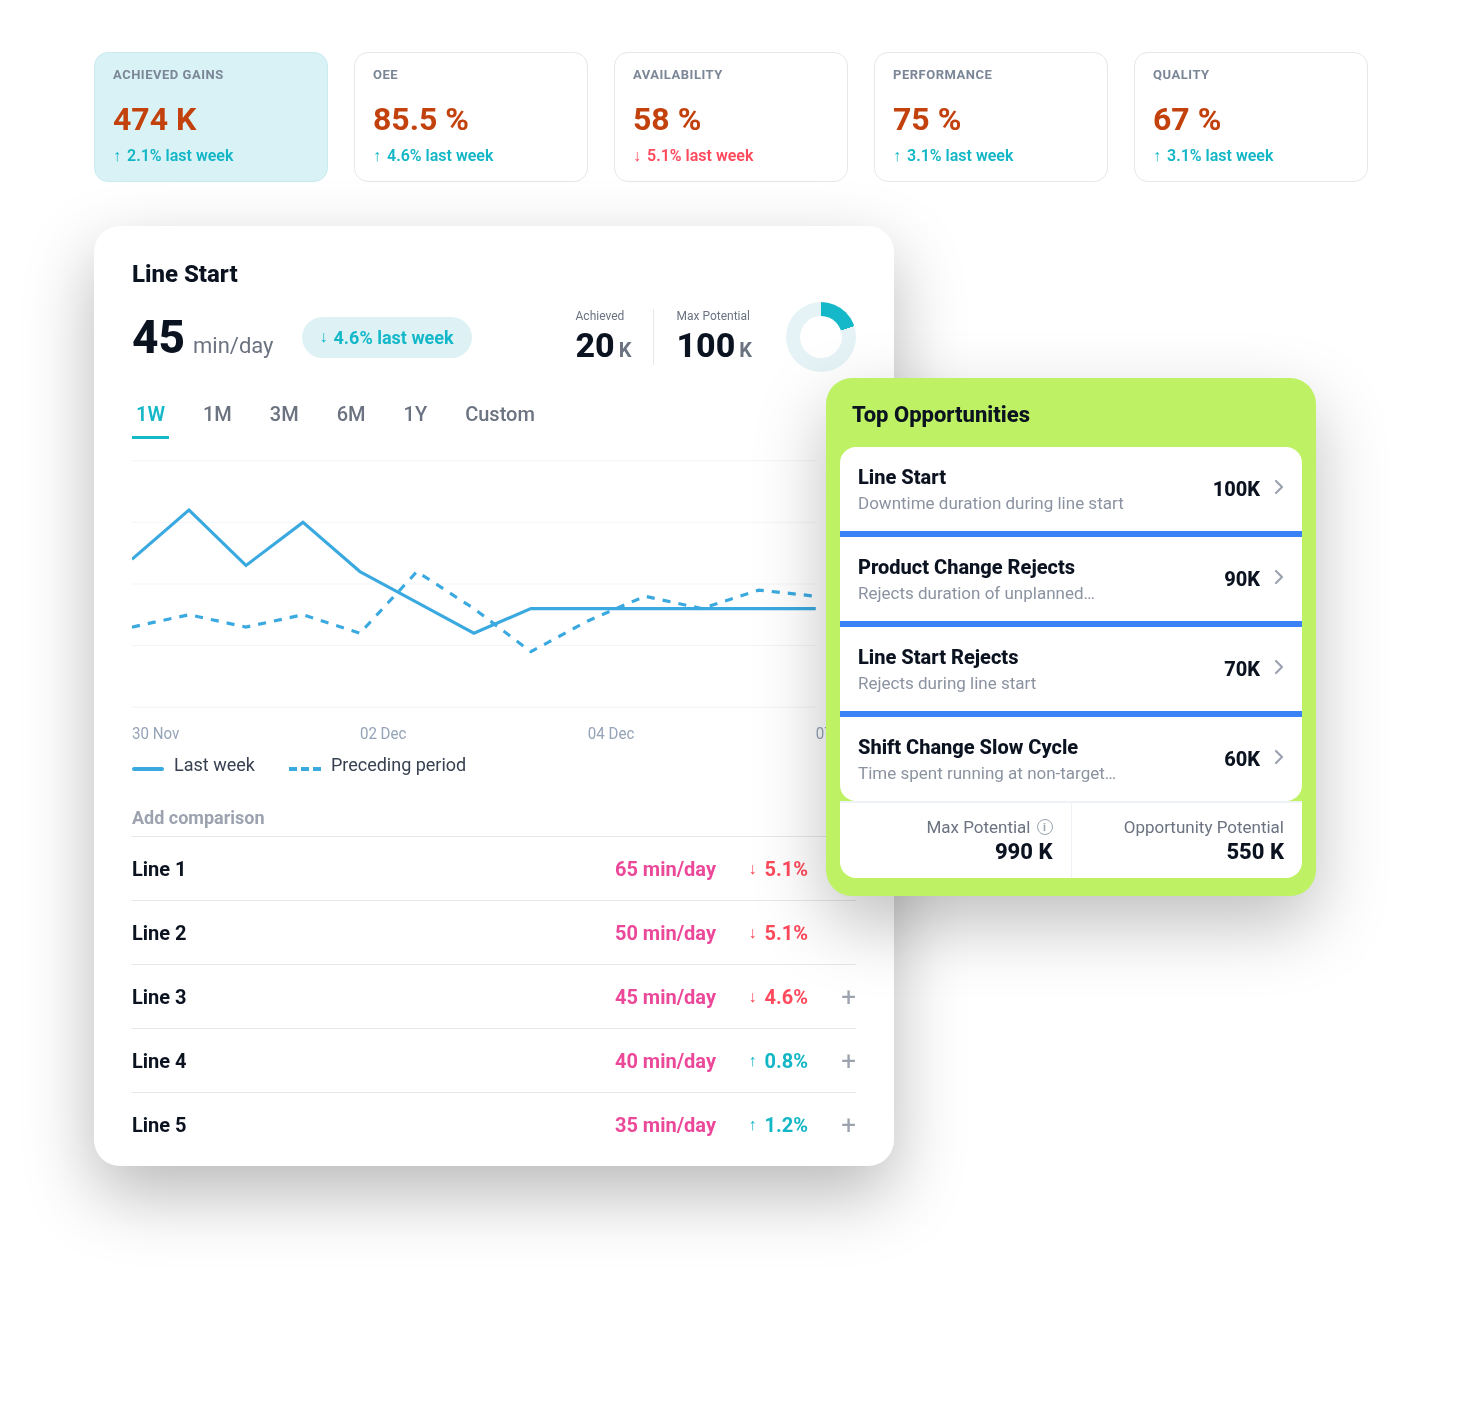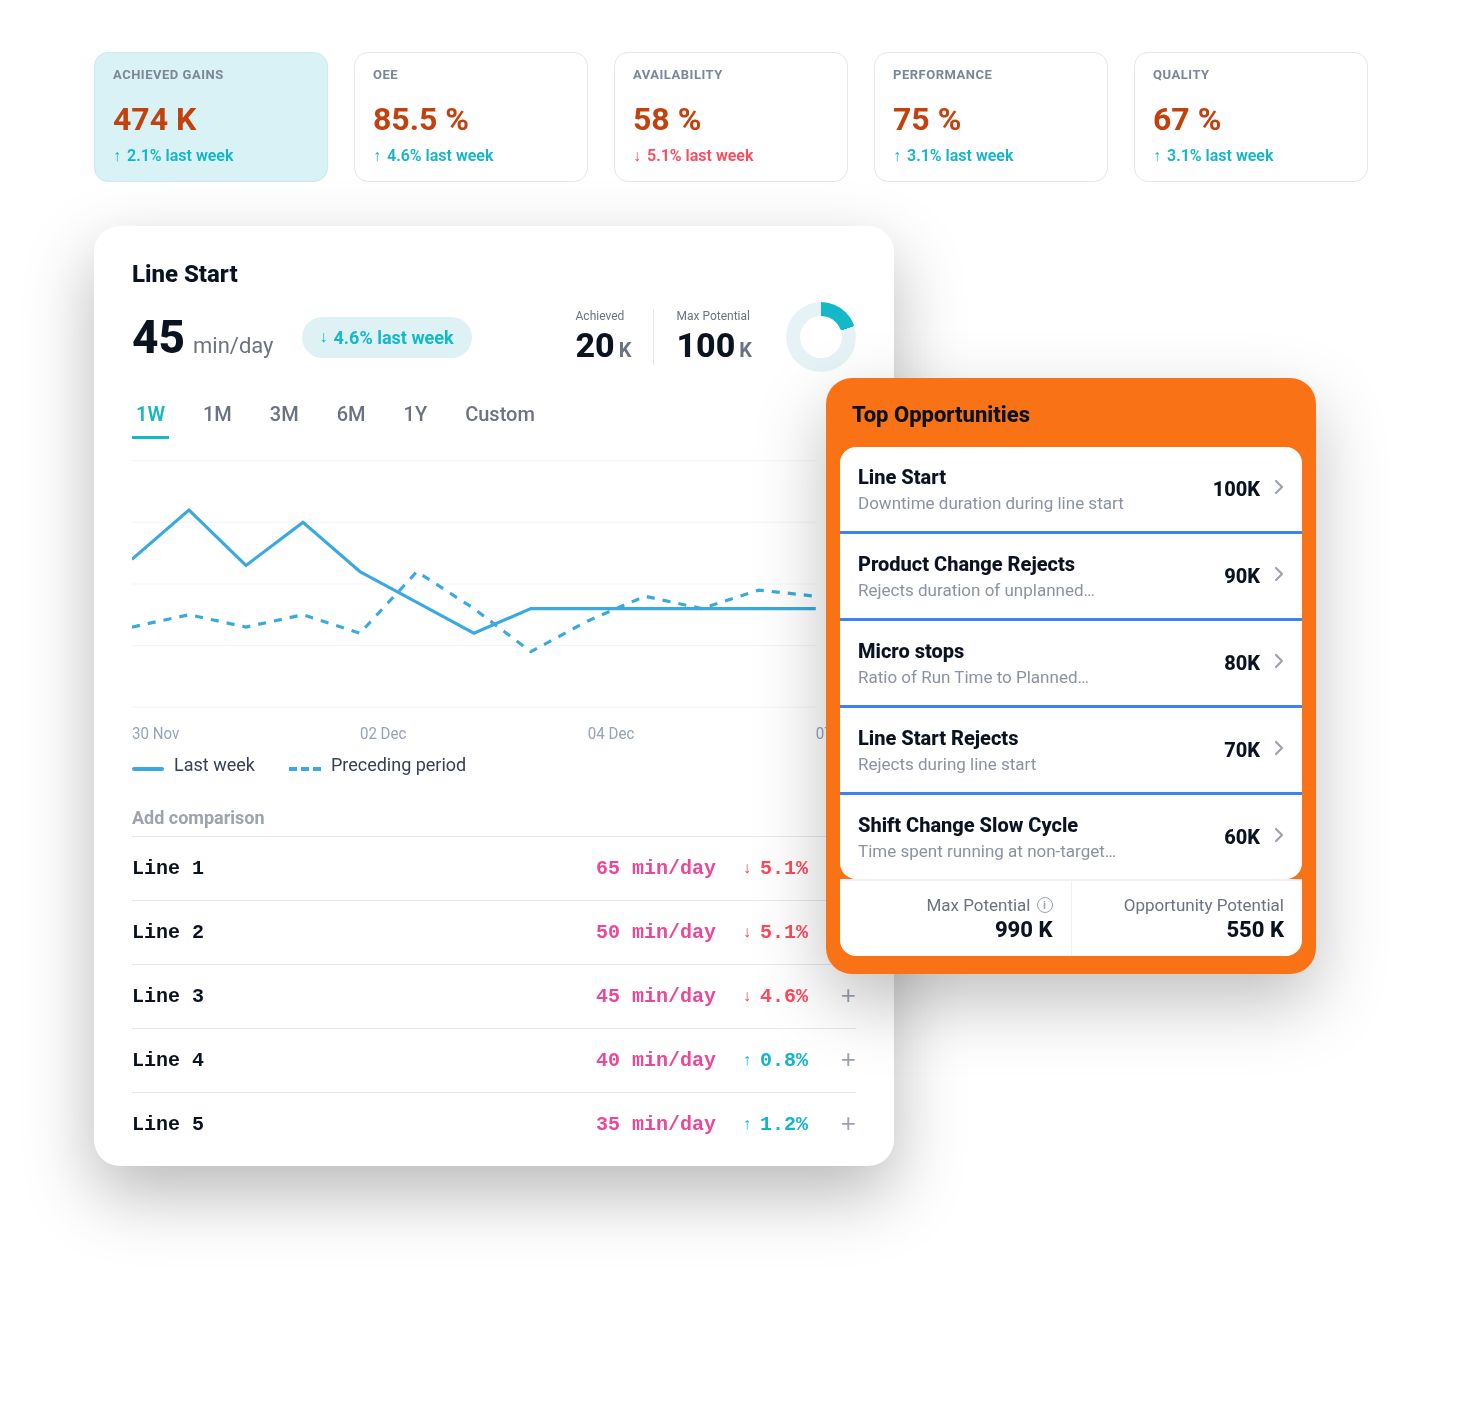--- a/index.html
+++ b/index.html
@@ -98,40 +98,40 @@
   .series-solid { fill:none; stroke:#3aa9e0; stroke-width:3; }
   .series-dash  { fill:none; stroke:#3aa9e0; stroke-width:3; stroke-dasharray:8 8; }
 
   .legend { display:flex; gap:34px; align-items:center; margin-top:4px; font-size:18px; color:#374151;}
   .swatch-solid{ width:32px;height:4px;background:#3aa9e0;border-radius:4px;display:inline-block;margin-right:10px;}
   .swatch-dash{ width:32px;height:0;border-top:4px dashed #3aa9e0;display:inline-block;margin-right:10px;}
 
   .add-comp { color:#9ca3af; font-size:18px; font-weight:700; margin:32px 0 8px 0;}
 
   
-  .line-row { display:flex; align-items:center; height:64px; border-top:1px solid #e5e7eb;font-family:Liberation Mono, monospace; }
+  .line-row { display:flex; align-items:center; height:64px; border-top:1px solid #e5e7eb; }
   .line-row:first-of-type{ border-top:1px solid #e5e7eb;}
   .line-row .name{ font-size:20px; font-weight:700; color:#0b1220; }
   .line-row .minday{ margin-left:auto; font-size:20px; font-weight:700; color:#ec4899; }
   .line-row .delta{ width:92px; font-size:20px; font-weight:700; text-align:right; display:flex;gap:8px;justify-content:flex-end;align-items:center;}
   .line-row .plus{ width:48px; text-align:right; font-size:26px; color:#9ca3af; cursor:pointer;}
   .delta.up{ color:#12b6c6;} .delta.down{ color:#ff495c;}
 
   
   .opp-card{
     position:absolute; top:378px; left:826px;
     width:490px;
-    background:#f97316;
+    background:#bef264;
     border-radius:26px;
     box-shadow:0 28px 70px rgba(0,0,0,.25);
     overflow:hidden;
   }
   .opp-card h3{ font-size:22px; font-weight:800; color:#0b1220; padding:24px 26px 20px 26px;}
   .opp-list{ background:#fff; margin:0 14px; border-radius:16px; }
-  .opp-item{ display:flex; align-items:center; padding:18px 18px; border-top:3px solid #3b82f6; cursor:pointer;}
+  .opp-item{ display:flex; align-items:center; padding:18px 18px; border-top:6px solid #3b82f6; cursor:pointer;}
   .opp-item:first-child{ border-top:none;}
   .opp-item .txt{ flex:1 1 auto; min-width:0;}
   .opp-item .title{ font-size:20px; font-weight:800; color:#0b1220;}
   .opp-item .sub{ font-size:17px; color:#8b93a1; margin-top:4px; white-space:nowrap; overflow:hidden; text-overflow:ellipsis;}
   .opp-item .val{ font-size:20px; font-weight:800; color:#0b1220; margin-left:10px;}
   .opp-item .chev{ margin-left:14px; color:#9ca3af; }
   .opp-foot{
     display:flex; border-top:2px solid #eef2f6; margin:0 14px 18px 14px; background:#fff;
     border-radius:0 0 16px 16px;
   }
@@ -316,30 +316,20 @@
           <div class="title">Product Change Rejects</div>
           <div class="sub">Rejects duration of unplanned…</div>
         </div>
         <div class="val">90K</div>
         <div class="chev"><svg width="10" height="16" viewBox="0 0 10 16">
             <path d="M2 2l6 6-6 6" fill="none" stroke="#9ca3af" stroke-width="2.2" stroke-linecap="round" stroke-linejoin="round"></path>
           </svg></div>
       </div>
       <div class="opp-item">
         <div class="txt">
-          <div class="title">Micro stops</div>
-          <div class="sub">Ratio of Run Time to Planned…</div>
-        </div>
-        <div class="val">80K</div>
-        <div class="chev"><svg width="10" height="16" viewBox="0 0 10 16">
-            <path d="M2 2l6 6-6 6" fill="none" stroke="#9ca3af" stroke-width="2.2" stroke-linecap="round" stroke-linejoin="round"></path>
-          </svg></div>
-      </div>
-      <div class="opp-item">
-        <div class="txt">
           <div class="title">Line Start Rejects</div>
           <div class="sub">Rejects during line start</div>
         </div>
         <div class="val">70K</div>
         <div class="chev"><svg width="10" height="16" viewBox="0 0 10 16">
             <path d="M2 2l6 6-6 6" fill="none" stroke="#9ca3af" stroke-width="2.2" stroke-linecap="round" stroke-linejoin="round"></path>
           </svg></div>
       </div>
       <div class="opp-item">
         <div class="txt">

